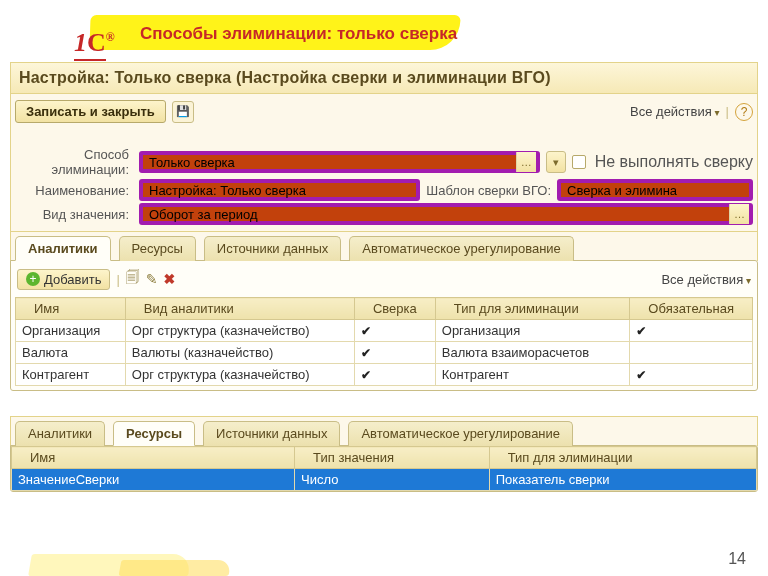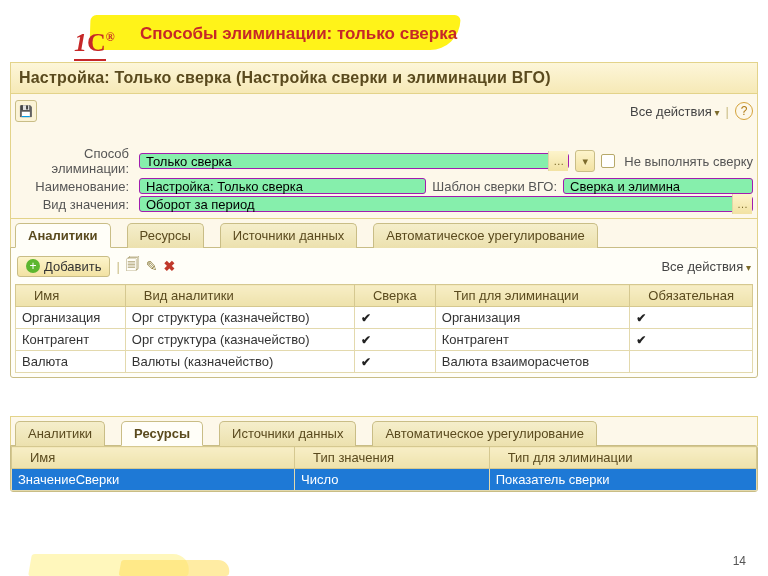--- a/index.html
+++ b/index.html
@@ -2,46 +2,46 @@
 <html><head>
 <meta charset="utf-8">
 <style>
   * { box-sizing: border-box; }
   html, body { margin:0; padding:0; font-family:Arial,Helvetica,sans-serif; font-size:13px; color:#333; background:#fff; }
   .slide { width:768px; height:576px; position:relative; overflow:hidden; }
   .hdr-bg { position:absolute; left:90px; top:15px; width:370px; height:35px; background:#fff200; border-radius:6px 6px 30px 6px; transform:skewX(-2deg); opacity:.9; }
   .logo { position:absolute; left:42px; top:28px; font-family:Georgia,serif; font-size:26px; font-weight:bold; color:#c62828;margin-left:32px; }
   .logo .c1 { font-style:italic; } .logo .cc { color:#c62828; } .logo .und { border-bottom:2px solid #c62828; display:inline-block; padding-bottom:1px;}
   .hdr-title { position:absolute; left:140px; top:24px; font-size:17px; font-weight:bold; color:#c62828; z-index:2;}
-  .pnum { position:absolute; right:22px; bottom:8px; font-size:12px; color:#555;}
+  .pnum { position:absolute; right:22px; bottom:8px; font-size:16px; color:#555;}
   .foot-deco { position:absolute; left:0; bottom:0; width:768px; height:26px; }
   .foot-deco .a { position:absolute; left:30px; bottom:0; width:160px; height:22px; background:#fff3a0; border-radius:6px 40px 6px 6px; transform:skewX(-10deg); opacity:.7;}
   .foot-deco .b { position:absolute; left:120px; bottom:0; width:110px; height:16px; background:#ffe066; border-radius:6px 30px 6px 6px; transform:skewX(-10deg); opacity:.6;}
 
   .panel { position:absolute; left:10px; top:62px; width:748px; }
   .form-title { background:linear-gradient(#fdf6d9,#f6e9b6); padding:6px 8px; font-size:16px; color:#5a4a1e; font-weight:bold; border:1px solid #e3d38a; letter-spacing:.2px;}
   .toolbar { display:flex; align-items:center; gap:6px; padding:6px 4px; background:#fdf8ea; border-left:1px solid #e3d38a; border-right:1px solid #e3d38a;}
   .toolbar .spacer { flex:1; }
   .btn { border:1px solid #b7a96a; background:linear-gradient(#fdf4cb,#f2e2a3); border-radius:3px; padding:3px 10px; font-size:13px; color:#3a2f0c; cursor:pointer; font-weight:bold;}
   .iconbtn { width:22px; height:22px; border:1px solid #c9bd86; background:#fbf3d6; border-radius:3px; display:flex; align-items:center; justify-content:center; font-size:11px; color:#6b5a1d; cursor:pointer;}
   .link-act { color:#444; font-size:13px; cursor:pointer;}
   .link-act::after { content:" \25BE"; color:#7c6b2c; font-size:10px;}
   .help { width:18px; height:18px; border:1px solid #d4a33b; border-radius:50%; font-size:12px; color:#b07a12; display:flex; align-items:center; justify-content:center; cursor:pointer;}
 
   .fields { padding:16px 4px 4px; border-left:1px solid #e3d38a; border-right:1px solid #e3d38a; border-bottom:1px solid #e3d38a; background:#fdf8ea;}
   .row { display:flex; align-items:center; margin:2px 0; gap:6px;}
   .lbl { width:118px; color:#555; text-align:right; font-size:13px; padding-right:4px;}
-  .inp-wrap { flex:1; display:flex; align-items:center; background:#86efac; border:1px solid #a21caf; border-radius:3px; height:16px; }
+  .inp-wrap { flex:1; display:flex; align-items:center; background:#c2410c; border:4px solid #a21caf; border-radius:3px; height:22px; }
   .inp { flex:1; border:none; outline:none; padding:2px 6px; font-size:13px; background:transparent; }
   .inp-btn { width:20px; height:20px; border-left:1px solid #e0d5a5; display:flex; align-items:center; justify-content:center; font-size:11px; color:#7c6b2c; cursor:pointer; background:linear-gradient(#fdf4cb,#f2e2a3);}
   .chk { width:14px; height:14px; border:1px solid #b7a96a; border-radius:2px; display:inline-block; vertical-align:middle; cursor:pointer; background:#fff;}
-  .chk-lbl { font-size:13px; margin-left:3px; color:#555;}
+  .chk-lbl { font-size:16px; margin-left:3px; color:#555;}
   .lbl2 { color:#555; font-size:13px; white-space:nowrap;}
 
-  .tabs { display:flex; gap:16px; padding:4px 4px 0; background:#fdf8ea; border-left:1px solid #e3d38a; border-right:1px solid #e3d38a;}
+  .tabs { display:flex; gap:8px; padding:4px 4px 0; background:#fdf8ea; border-left:1px solid #e3d38a; border-right:1px solid #e3d38a;}
   .tab { padding:4px 12px; border:1px solid #c9bd86; border-bottom:none; border-radius:5px 5px 0 0; background:linear-gradient(#f5eecb,#ece1ae); font-size:13px; color:#5a4a1e; cursor:pointer;}
   .tab.active { background:#fffef8; font-weight:bold; position:relative; z-index:2; border-bottom:1px solid #fffef8;}
   .tab-body { border:1px solid #c9bd86; background:#fffef8; padding:4px; border-radius:0 3px 3px 3px; margin-top:-1px; }
   .tb-toolbar { display:flex; align-items:center; gap:6px; padding:2px 2px 6px;}
   .addbtn { display:flex; align-items:center; gap:4px; border:1px solid #c9bd86; background:linear-gradient(#fdf4cb,#f2e2a3); border-radius:3px; padding:2px 8px; font-size:13px; cursor:pointer;}
   .plus-ic { width:14px; height:14px; border-radius:50%; background:#5cb62f; color:#fff; font-size:12px; line-height:14px; text-align:center; display:inline-block;}
   .ticon { font-size:14px; color:#8a7a3a; cursor:pointer;}
   .ticon.red { color:#c0392b; font-weight:bold;}
   table.grid { width:100%; border-collapse:collapse; font-size:13px;}
   table.grid th { background:linear-gradient(#f7eec6,#eee2ab); border:1px solid #d5c890; text-align:left; padding:3px 18px; font-weight:normal; color:#5a4a1e;}
@@ -56,20 +56,21 @@
 <body>
 
 <div class="slide">
   <div class="hdr-bg"></div>
   <div class="logo"><span class="und"><span class="c1">1</span><span class="cc">C</span></span><span style="font-size:12px;color:#c62828;vertical-align:super">®</span></div>
   <div class="hdr-title">Способы элиминации: только сверка</div>
 
   <div class="panel">
     <div class="form-title">Настройка: Только сверка (Настройка сверки и элиминации ВГО)</div>
     <div class="toolbar">
+      <button class="btn">Записать и закрыть</button>
       <div class="iconbtn">💾</div>
       <div class="spacer"></div>
       <span class="link-act">Все действия</span>
       <span style="color:#c9bd86">|</span>
       <div class="help">?</div>
     </div>
     <div class="fields">
       <div class="row">
         <div class="lbl">Способ элиминации:</div>
         <div class="inp-wrap" style="flex:1">
@@ -129,32 +130,32 @@
           </thead>
         <tbody>
           <tr>
             <td>Организация</td>
             <td>Орг структура (казначейство)</td>
             <td class="tick">✔</td>
             <td>Организация</td>
             <td class="tick">✔</td>
           </tr>
           <tr>
+            <td>Валюта</td>
+            <td>Валюты (казначейство)</td>
+            <td class="tick">✔</td>
+            <td>Валюта взаиморасчетов</td>
+            <td class="tick"></td>
+          </tr>
+          <tr>
             <td>Контрагент</td>
             <td>Орг структура (казначейство)</td>
             <td class="tick">✔</td>
             <td>Контрагент</td>
             <td class="tick">✔</td>
-          </tr>
-          <tr>
-            <td>Валюта</td>
-            <td>Валюты (казначейство)</td>
-            <td class="tick">✔</td>
-            <td>Валюта взаиморасчетов</td>
-            <td class="tick"></td>
           </tr>
         </tbody>
       </table>
     </div>
   </div>
 
   <div class="panel2">
     <div class="tabs" style="background:#fdf8ea;">
       <div class="tab">Аналитики</div>
       <div class="tab active">Ресурсы</div>

